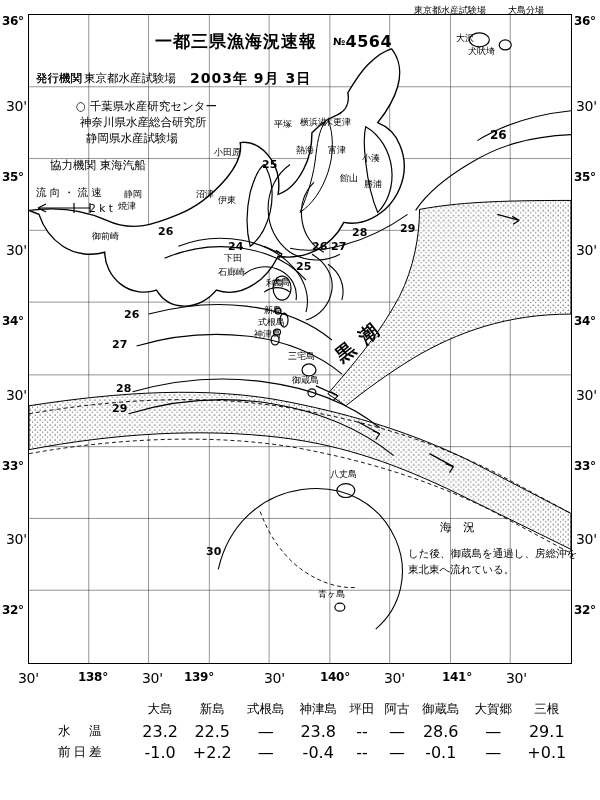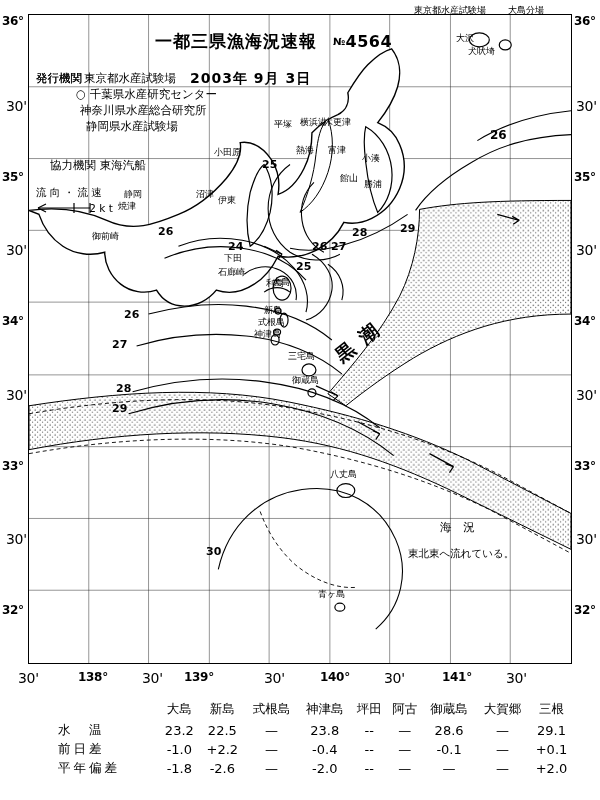--- a/index.html
+++ b/index.html
@@ -37,21 +37,21 @@
 
   .seacond-title{position:absolute;font-size:11.5px;letter-spacing:4px;}
   .seacond-body{position:absolute;font-size:10.5px;line-height:16px;white-space:nowrap;}
 
   
   .table-wrap{position:absolute;left:28px;top:700px;width:546px;}
   table.temp{border-collapse:collapse;width:100%;font-size:12.5px;}
   table.temp th,table.temp td{font-weight:normal;padding:1px 0 1px 0;text-align:center;white-space:nowrap;}
   table.temp th.rowlabel,table.temp td.rowlabel{text-align:left;padding-left:30px;letter-spacing:3px;}
   table.temp thead th{font-size:12.5px;padding-bottom:3px;}
-  td.val{font-size:13px;}
+  td.val{font-size:16px;}
 </style>
 </head>
 <body>
 
 <div class="page">
 
   <div class="map-frame">
     <div class="map-inner">
       <svg class="mapsvg" viewBox="0 0 544 650" preserveAspectRatio="none">
         <defs>
@@ -212,36 +212,37 @@
     <span class="anno num" style="left:124px;top:308px;">26</span>
     <span class="anno num" style="left:112px;top:338px;">27</span>
     <span class="anno num" style="left:116px;top:382px;">28</span>
     <span class="anno num" style="left:112px;top:402px;">29</span>
     <span class="anno num" style="left:206px;top:545px;">30</span>
 
     <span class="kuroshio" style="left:330px;top:348px;">黒 潮</span>
 
     <span class="seacond-title" style="left:440px;top:520px;">海  況</span>
     <div class="seacond-body" style="left:408px;top:545px;">
+      <div>した後、御蔵島を通過し、房総沖を</div>
       <div>東北東へ流れている。</div>
     </div>
   </div>
 
   <div class="title">一都三県漁海況速報</div>
   <div class="docno"><span class="small">№</span><span>4564</span></div>
 
   <div class="issuer">
     <div class="ln" style="display:inline-block;width:0;">発行機関</div>
   </div>
   <div class="issuer" style="top:70px;left:36px;">
     <div class="ln">発行機関</div>
   </div>
   <div class="issuer" style="top:70px;left:84px;">
     <div class="ln">東京都水産試験場</div>
-    <div class="ln" style="margin-left:-8px;">○ 千葉県水産研究センター</div>
+    <div class="ln" style="margin-left:-8px;margin-top:12px;">○ 千葉県水産研究センター</div>
     <div class="ln" style="margin-left:-4px;">神奈川県水産総合研究所</div>
     <div class="ln" style="margin-left:2px;">静岡県水産試験場</div>
   </div>
   <div class="issue-date">2003年 9月 3日</div>
 
   <div class="coop">協力機関  東海汽船</div>
 
   <div class="flowhead">流 向 ・ 流 速</div>
   <div class="flowarrow">
     <svg width="70" height="16" viewBox="0 0 70 16">
@@ -320,29 +321,17 @@
           <td class="val">-1.0</td>
           <td class="val">+2.2</td>
           <td class="val">—</td>
           <td class="val">-0.4</td>
           <td class="val">--</td>
           <td class="val">—</td>
           <td class="val">-0.1</td>
           <td class="val">—</td>
           <td class="val">+0.1</td>
         </tr>
-        <tr>
-          <td class="rowlabel">平年偏差</td>
-          <td class="val">-1.8</td>
-          <td class="val">-2.6</td>
-          <td class="val">—</td>
-          <td class="val">-2.0</td>
-          <td class="val">--</td>
-          <td class="val">—</td>
-          <td class="val">—</td>
-          <td class="val">—</td>
-          <td class="val">+2.0</td>
-        </tr>
       </tbody>
     </table>
   </div>
 
 </div>
 
 </body></html>

